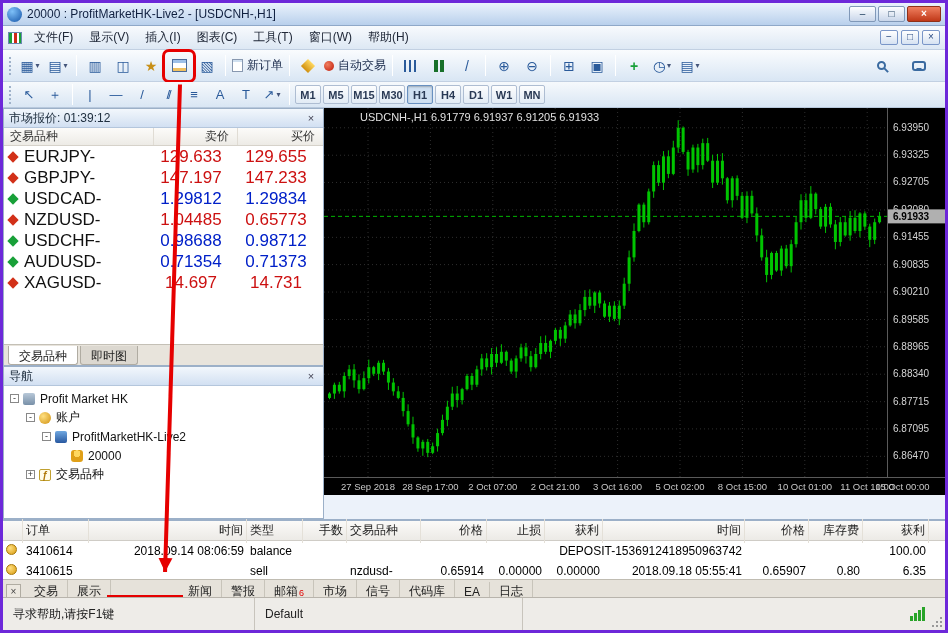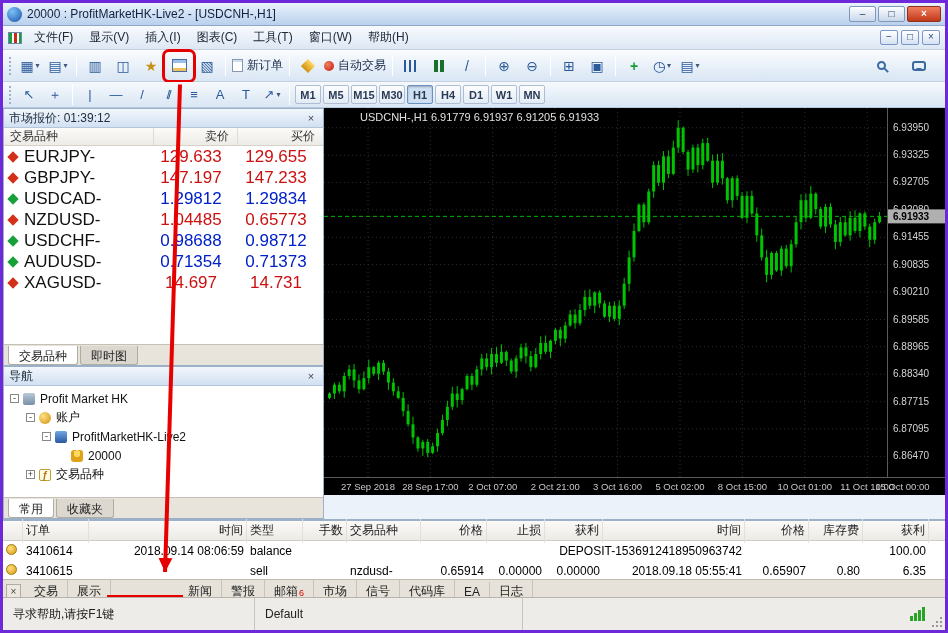--- a/index.html
+++ b/index.html
@@ -373,24 +373,20 @@
             <span class="exp-sp"></span>
             <span class="nic user"></span>
             <span class="tree-label">20000</span>
           </div>
           <div class="tree-row" style="padding-left: 22px;">
             <span class="exp">+</span>
             <span class="nic indicators">ƒ</span>
             <span class="tree-label">交易品种</span>
           </div>
         </div>
-      <div class="panel-tabs">
-        <span class="btab active">常用</span>
-        <span class="btab">收藏夹</span>
-      </div>
     </div>
   </div>
 
   <div id="chart-area">
     <div id="chart">
       <svg id="chart-svg" width="627" height="387">
           <rect x="0" y="0" width="627" height="387" fill="#000000"></rect>
           <line x1="0" y1="19.76785714285798" x2="563" y2="19.76785714285798" stroke="#2e2e2e" stroke-dasharray="1,3"></line>
           <text x="569" y="22.76785714285798" fill="#d4d4d4" font-size="10">6.93950</text>
           <line x1="0" y1="47.22321428571368" x2="563" y2="47.22321428571368" stroke="#2e2e2e" stroke-dasharray="1,3"></line>

